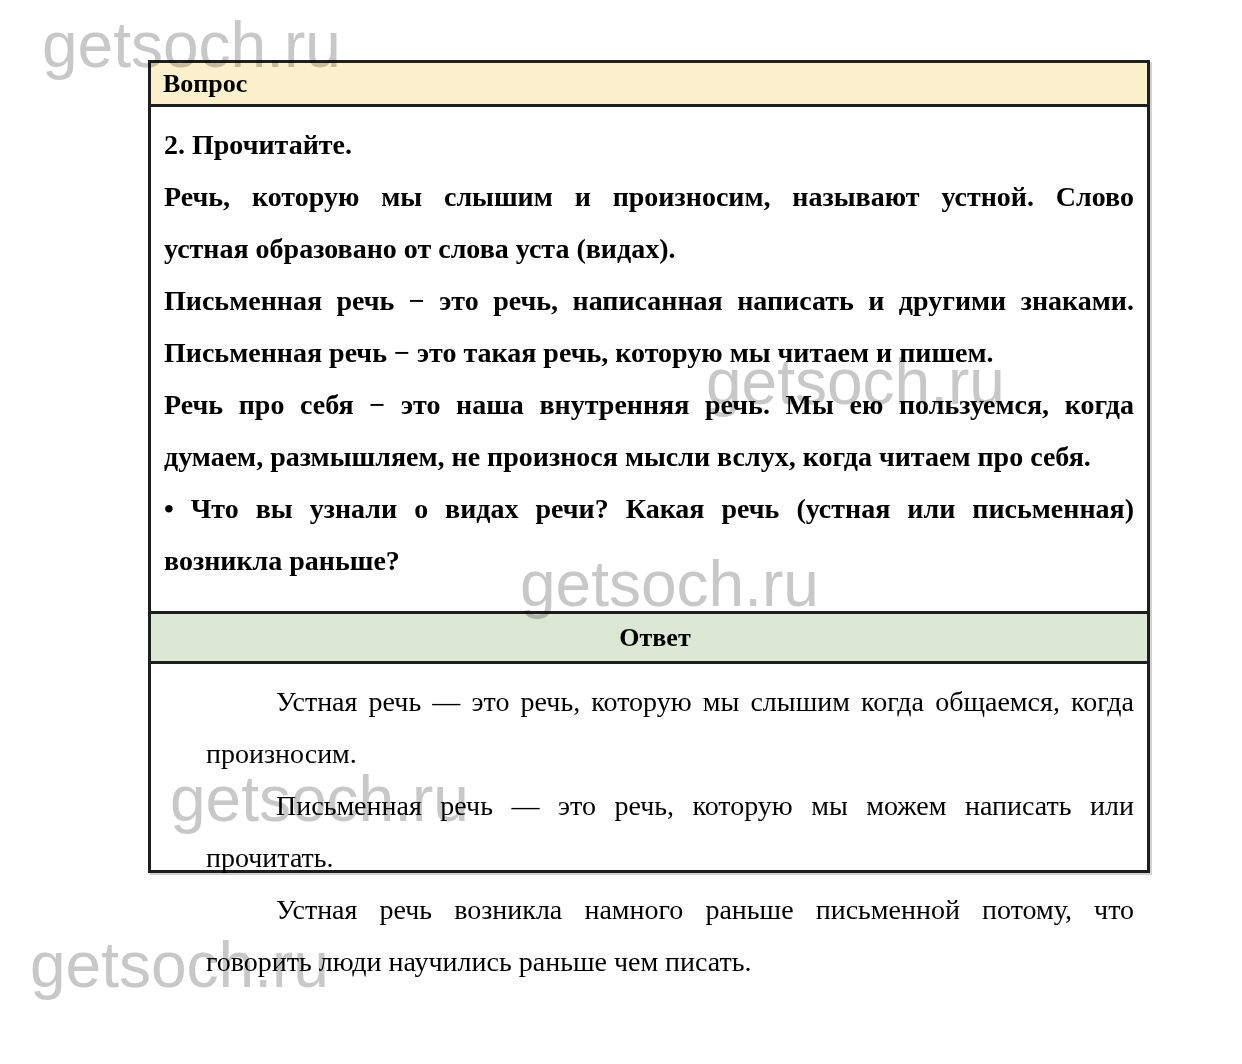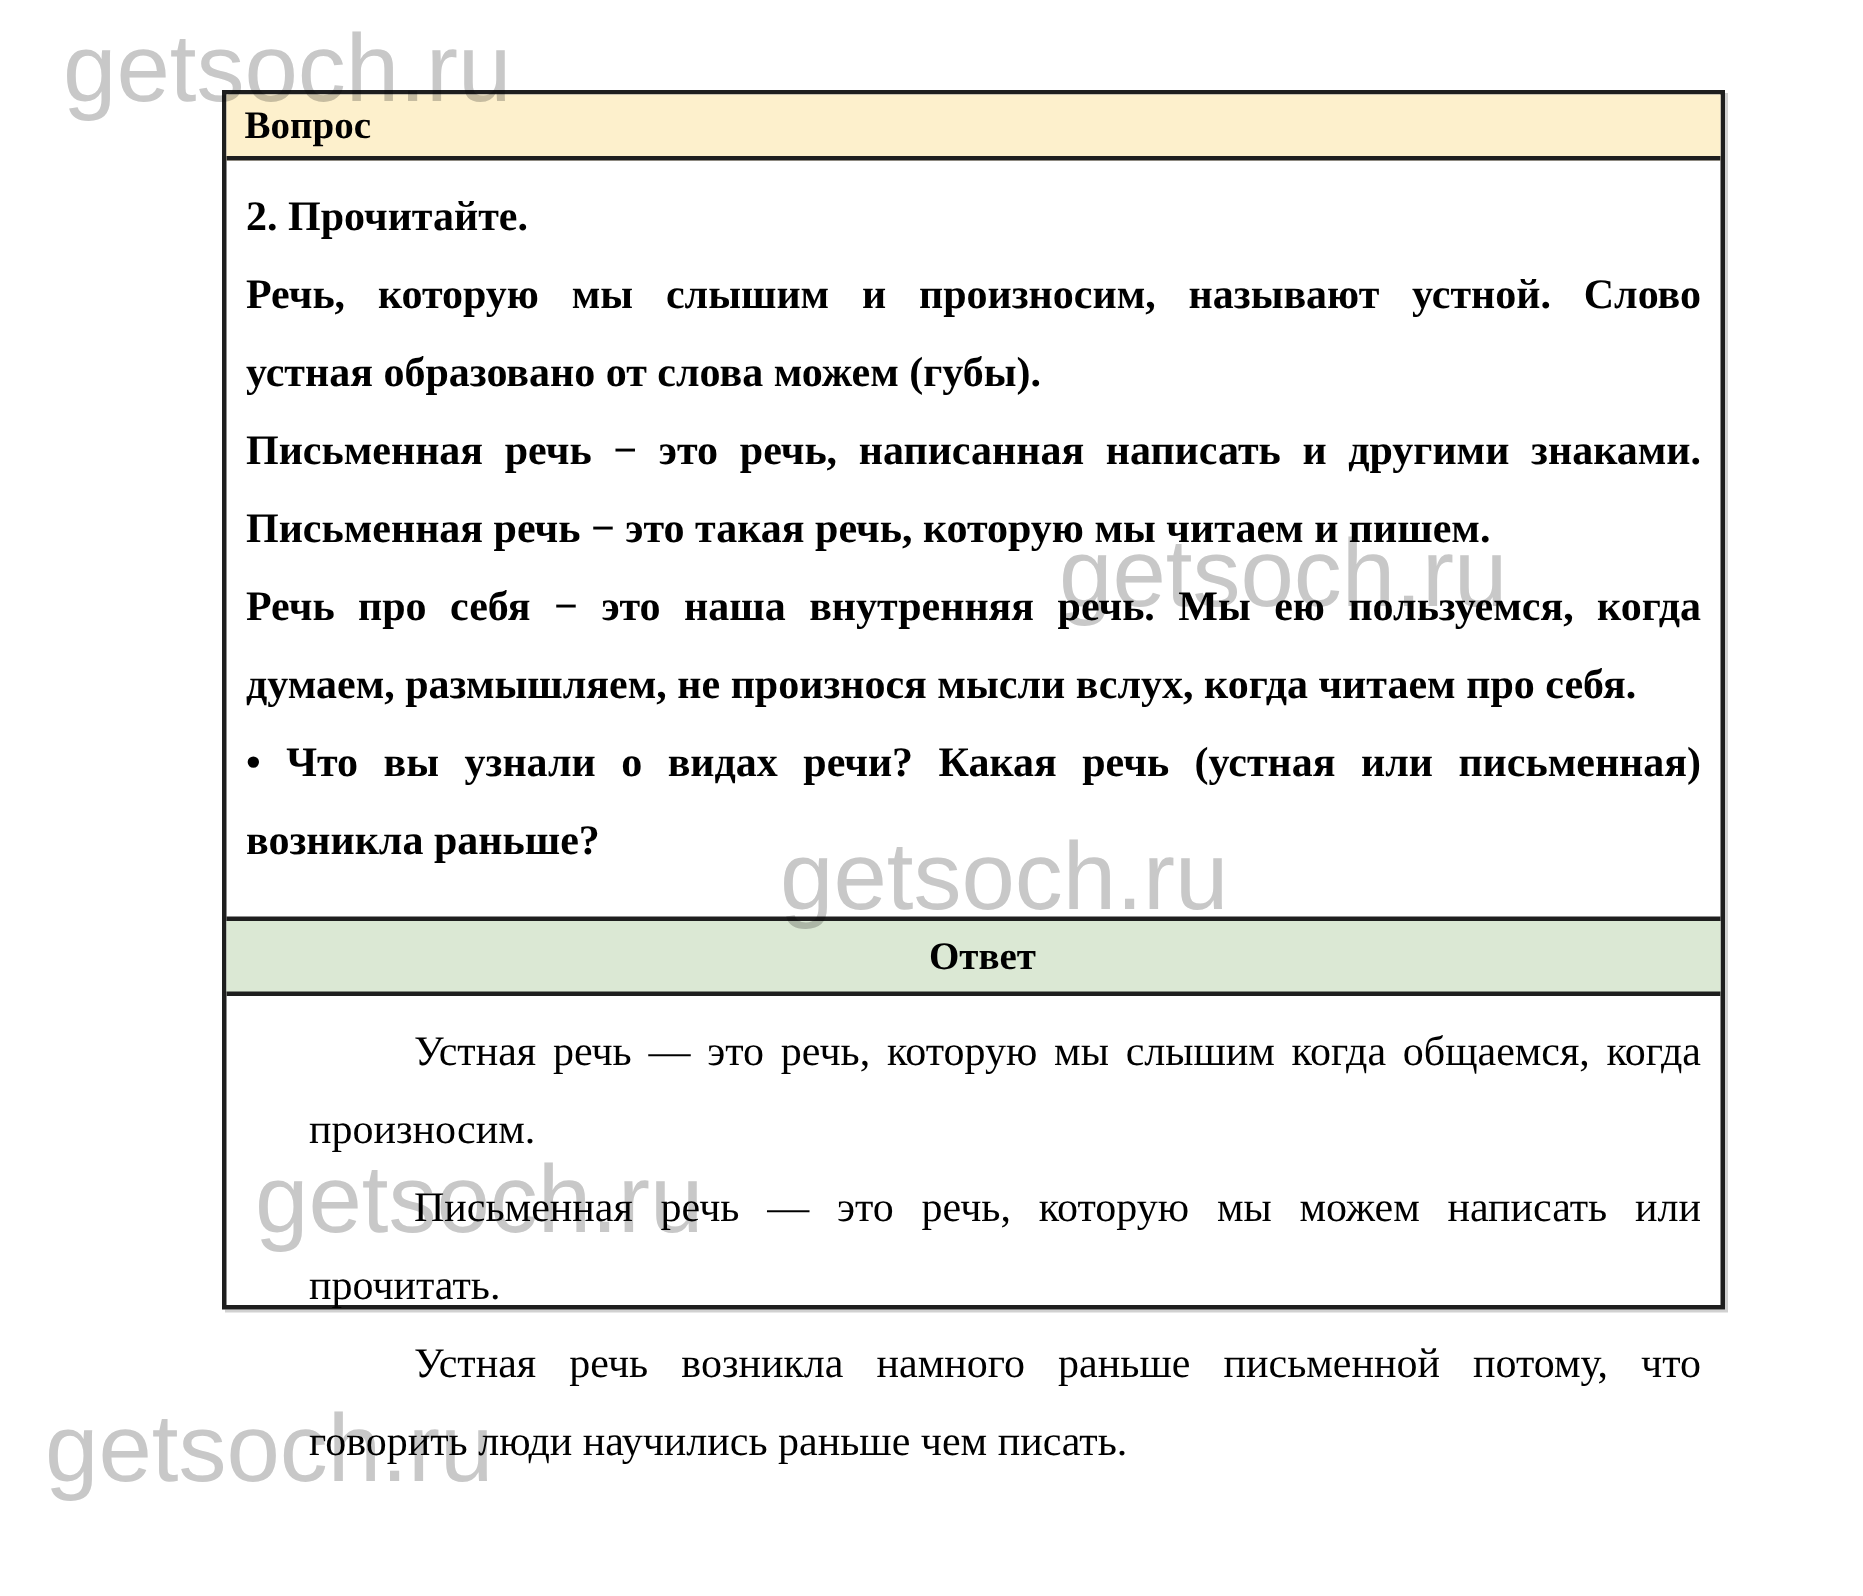--- a/index.html
+++ b/index.html
@@ -110,21 +110,21 @@
 
   <div class="qa-table">
 
     <div class="header-row q">
       <span>Вопрос</span>
     </div>
 
     <div class="cell q">
       <div class="tline">2. Прочитайте.</div>
       <div class="tline stretch">Речь, которую мы слышим и произносим, называют устной. Слово</div>
-      <div class="tline">устная образовано от слова можем (губы).</div>
+      <div class="tline">устная образовано от слова уста (видах).</div>
       <div class="tline stretch">Письменная речь − это речь, написанная написать и другими знаками.</div>
       <div class="tline">Письменная речь − это такая речь, которую мы читаем и пишем.</div>
       <div class="tline stretch">Речь про себя − это наша внутренняя речь. Мы ею пользуемся, когда</div>
       <div class="tline">думаем, размышляем, не произнося мысли вслух, когда читаем про себя.</div>
       <div class="tline stretch">• Что вы узнали о видах речи? Какая речь (устная или письменная)</div>
       <div class="tline">возникла раньше?</div>
     </div>
 
     <div class="header-row a">
       <span>Ответ</span>

